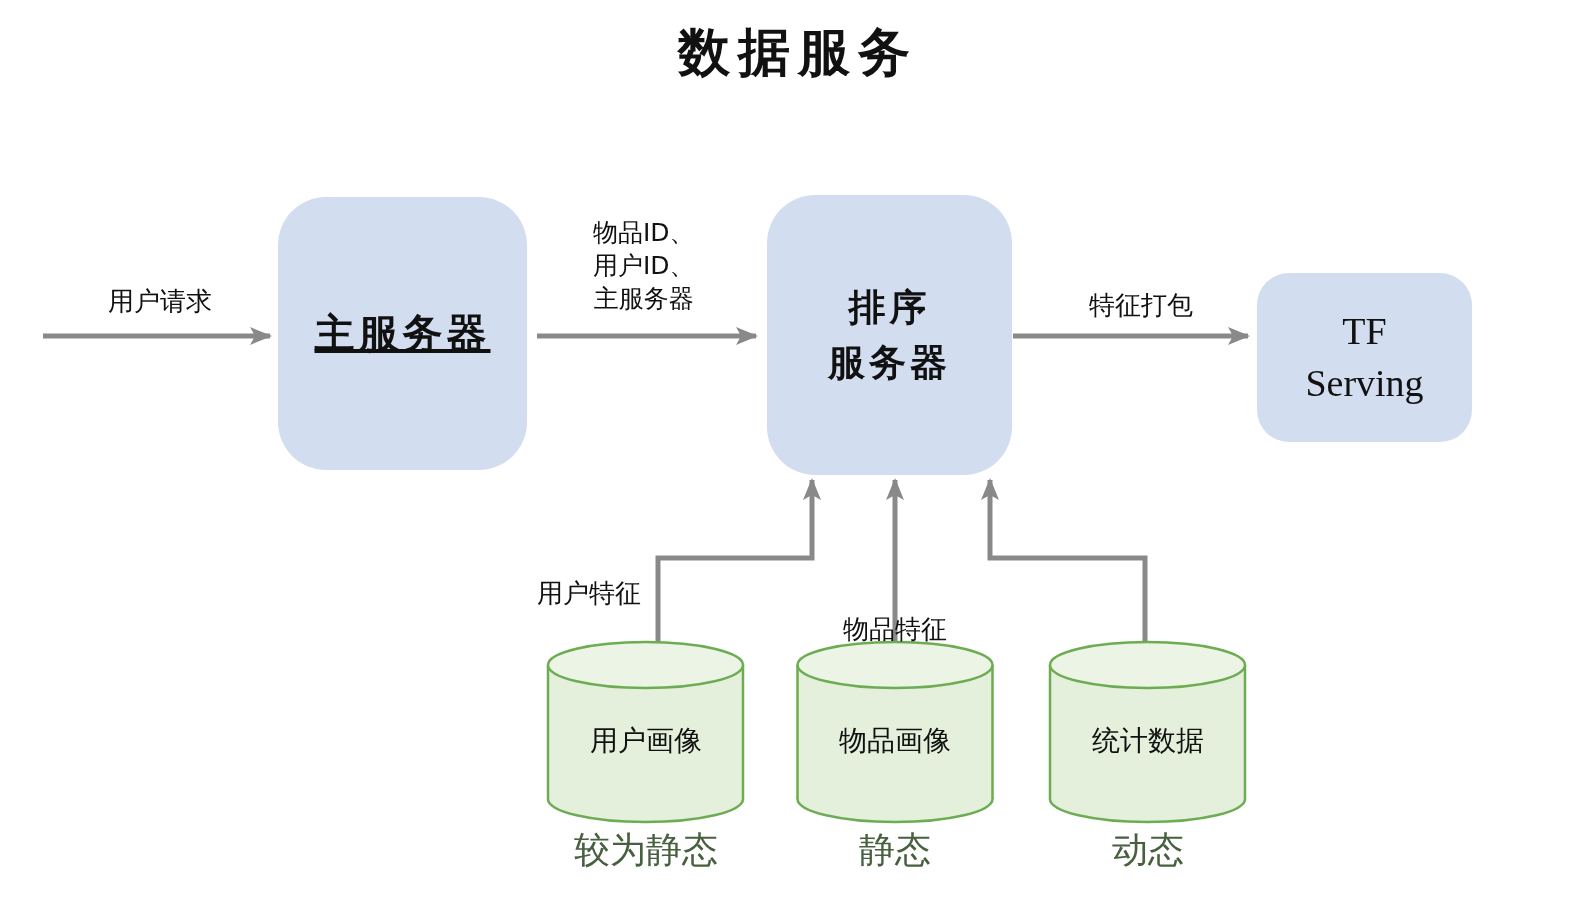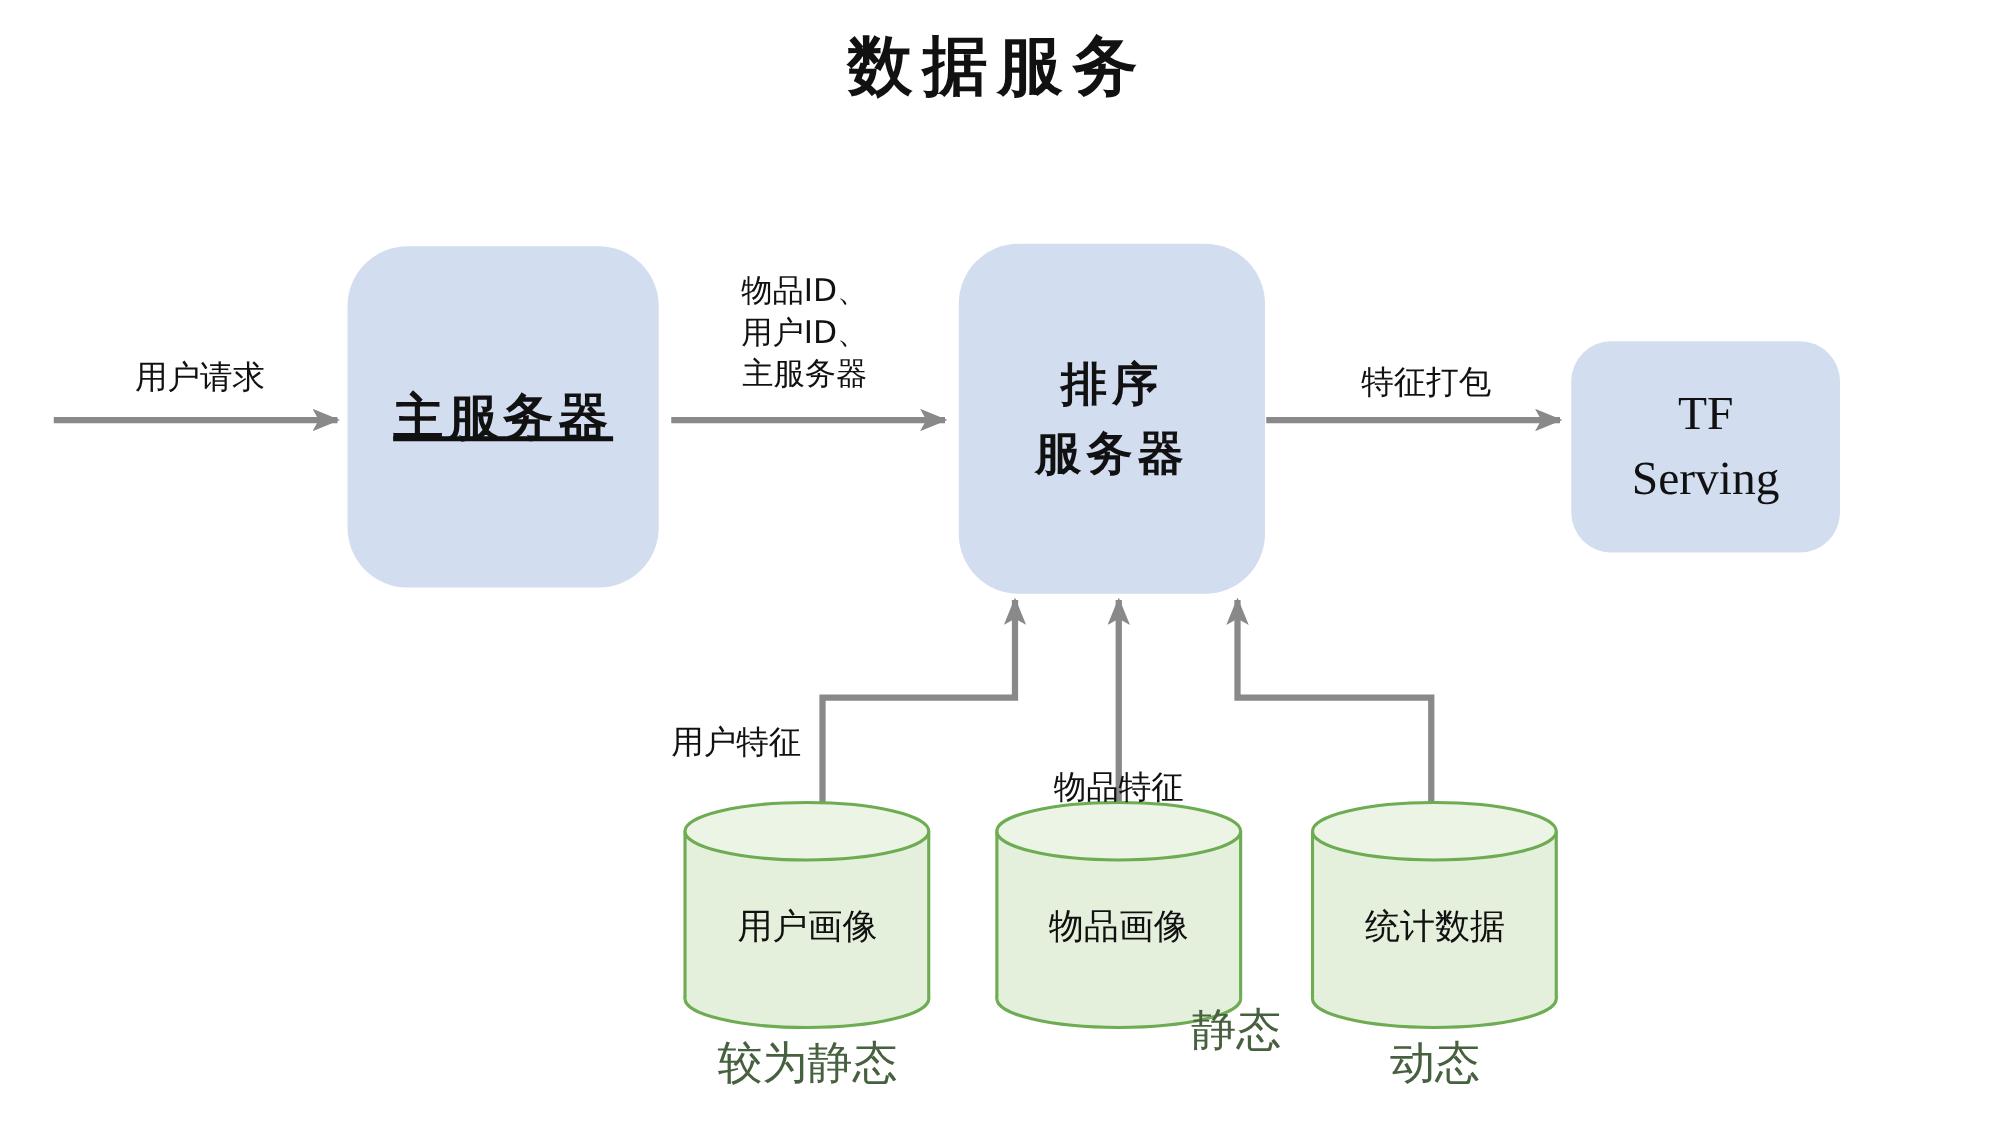--- a/index.html
+++ b/index.html
@@ -36,21 +36,21 @@
   #lbl-feature-pack{left:1041px;top:288px;width:200px;}
   #lbl-user-features{left:489px;top:576px;width:200px;font-family:Liberation Mono, monospace;}
   #lbl-item-features{left:795px;top:612px;width:200px;}
   #lbl-stat-features{left:1106px;top:578px;width:200px;}
   .db-label{font-size:28px;font-weight:500;width:200px;}
   #lbl-db-1{left:546px;top:722px;}
   #lbl-db-2{left:795px;top:722px;}
   #lbl-db-3{left:1048px;top:722px;}
   .state-label{font-size:36px;color:var(--state-text);width:260px;}
   #lbl-state-1{left:516px;top:826px;}
-  #lbl-state-2{left:765px;top:800px;text-align:right;}
+  #lbl-state-2{left:765px;top:826px;}
   #lbl-state-3{left:1018px;top:826px;}
 </style>
 </head>
 <body>
 
 <div class="canvas">
 
   <svg class="layer" width="1596" height="897" viewBox="0 0 1596 897">
     <defs>
       <marker id="ah" viewBox="0 0 22 18" markerWidth="22" markerHeight="18" refX="20" refY="9" orient="auto" markerUnits="userSpaceOnUse">

